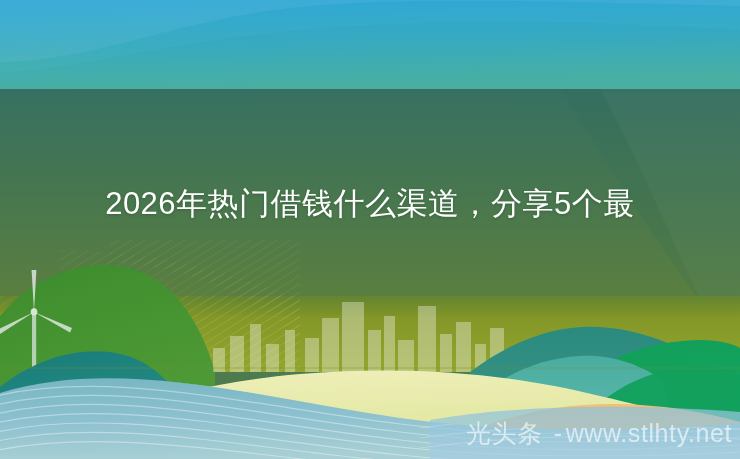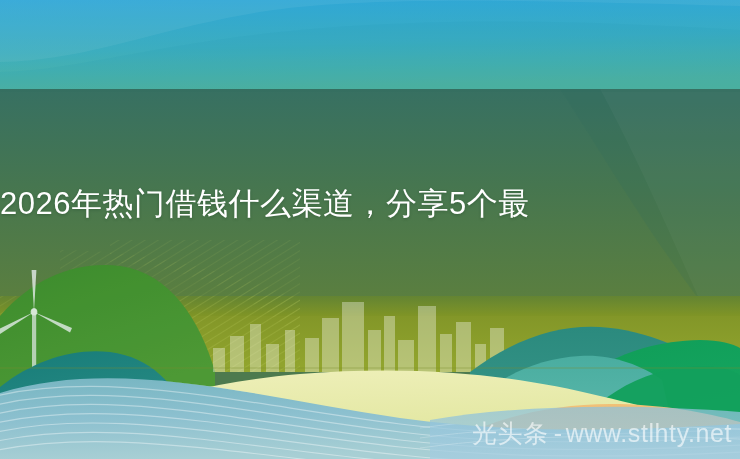--- a/index.html
+++ b/index.html
@@ -26,21 +26,21 @@
     height: 459px;
     display: block;
   }
 
   
   #title-block {
     position: absolute;
     left: 0;
     top: 182px;
     width: 740px;
-    text-align: left;
+    text-align: center;
     z-index: 40;
     pointer-events: none;
   }
   #title-block .line {
     display: block;
     color: #ffffff;
     font-size: 31px;
     line-height: 43px;
     letter-spacing: 0.5px;
     font-weight: 400;
@@ -54,21 +54,21 @@
     right: 8px;
     top: 418px;
     z-index: 45;
     font-size: 25px;
     line-height: 30px;
     color: rgba(255,255,255,0.62);
     letter-spacing: 0.6px;
     white-space: nowrap;
     pointer-events: none;
   }
-  #watermark .wm-cn { margin-right: 2px; }
+  #watermark .wm-cn { margin-right: 8px; }
   #watermark .wm-sep { margin: 0 3px; }
 </style>
 </head>
 <body>
 
 <div id="banner">
 
   <svg class="art" viewBox="0 0 740 459" preserveAspectRatio="none">
     <defs>
       <linearGradient id="gSky" x1="0" y1="0" x2="0.25" y2="1">

